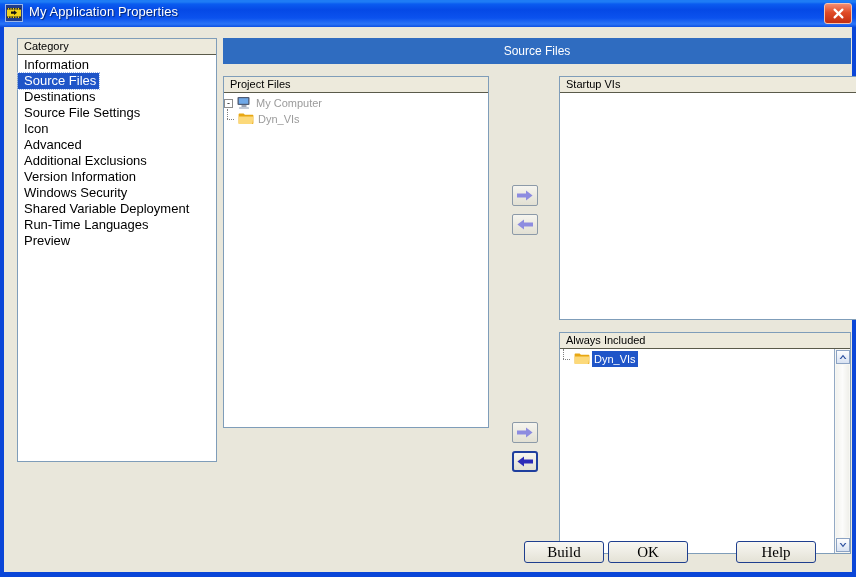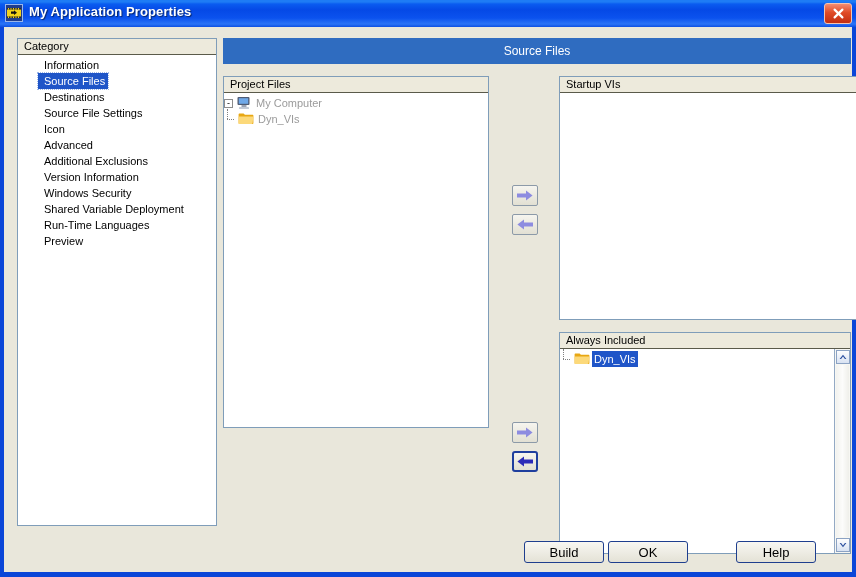--- a/index.html
+++ b/index.html
@@ -21,21 +21,21 @@
     background:linear-gradient(to bottom,#1E7CF5 0px,#1E7CF5 2px,#0A5CF0 4px,#0549E6 10px,#0B52EE 18px,#2A74F7 24px,#0C4FE2 27px);
     overflow:hidden;
   }
   #title-icon{
     position:absolute;left:5px;top:4px;width:18px;height:18px;
     background:#1F3C8C;border:1px solid #9BB6E8;box-sizing:border-box;
     display:flex;align-items:center;justify-content:center;
   }
   #title-text{
     position:absolute;left:29px;top:4px;
-    color:#FFFFFF;font-size:13px;font-weight:bold;
+    color:#FFFFFF;font-size:13px;font-weight:normal;
     text-shadow:1px 1px 1px rgba(0,0,0,.55);
     letter-spacing:.1px;white-space:nowrap;
   }
   #close-btn{
     position:absolute;right:4px;top:3px;width:28px;height:21px;
     background:linear-gradient(to bottom,#F48C72 0%,#E04B27 45%,#C22E12 100%);
     border:1px solid #F6C3AE;border-radius:3px;box-sizing:border-box;
     display:flex;align-items:center;justify-content:center;cursor:pointer;
   }
   #close-btn svg{display:block;}
@@ -43,34 +43,34 @@
   
   #client{
     position:absolute;left:3px;top:27px;width:850px;height:545px;
     background:#E9E7DB;
     border-left:1px solid #0A46D8;border-right:1px solid #0A46D8;
     box-sizing:border-box;
   }
 
   
   #category-panel{
-    position:absolute;left:13px;top:11px;width:200px;height:488px;
+    position:absolute;left:13px;top:11px;width:200px;height:424px;
     background:#FFFFFF;border:1px solid #7F9DB9;box-sizing:border-box;
   }
   #category-header{
     height:16px;line-height:15px;padding-left:6px;
     background:#EDEADC;border-bottom:1px solid #5A5A4A;
     color:#000;font-size:11px;box-sizing:border-box;
   }
   #category-list{padding:2px 0 0 0;}
   .cat-item{
     height:16px;line-height:16px;padding-left:6px;
-    color:#000;font-size:11px;white-space:nowrap;
+    color:#000;font-size:13px;white-space:nowrap;
     box-sizing:border-box;cursor:default;
-    display:block;width:fit-content;margin-left:20px;padding-right:3px;
+    display:block;width:fit-content;margin-left:0;padding-right:3px;
   }
   .cat-item.selected{
     background:#1F55C8;color:#FFFFFF;
     outline:1px dotted #9FB8E8;outline-offset:0px;
   }
 
   
   #banner{
     position:absolute;left:219px;top:11px;width:628px;height:26px;
     background:#2F6CC0;
@@ -160,22 +160,22 @@
   #btn-add-startup{left:508px;top:158px;}
   #btn-rem-startup{left:508px;top:187px;}
   #btn-add-always{left:508px;top:395px;}
   #btn-rem-always{left:508px;top:424px;}
 
   
   .dlgbtn{
     position:absolute;top:514px;width:80px;height:22px;
     background:linear-gradient(to bottom,#F8F7F2,#E4E2D6);
     border:1px solid #1F3F8E;border-radius:3px;box-sizing:border-box;
-    color:#000;font-size:13px;
-    display:flex;align-items:center;justify-content:center;cursor:pointer;
+    color:#000;font-size:15px;
+    display:flex;align-items:center;justify-content:center;cursor:pointer;font-family:Liberation Serif, serif;
   }
   #btn-build{left:520px;}
   #btn-ok{left:604px;}
   #btn-cancel{left:688px;margin-top:48px;}
   #btn-help{left:732px;}
 
   
   #bottom-edge{
     position:absolute;left:0;bottom:0;width:856px;height:5px;background:#0A46D8;
   }

